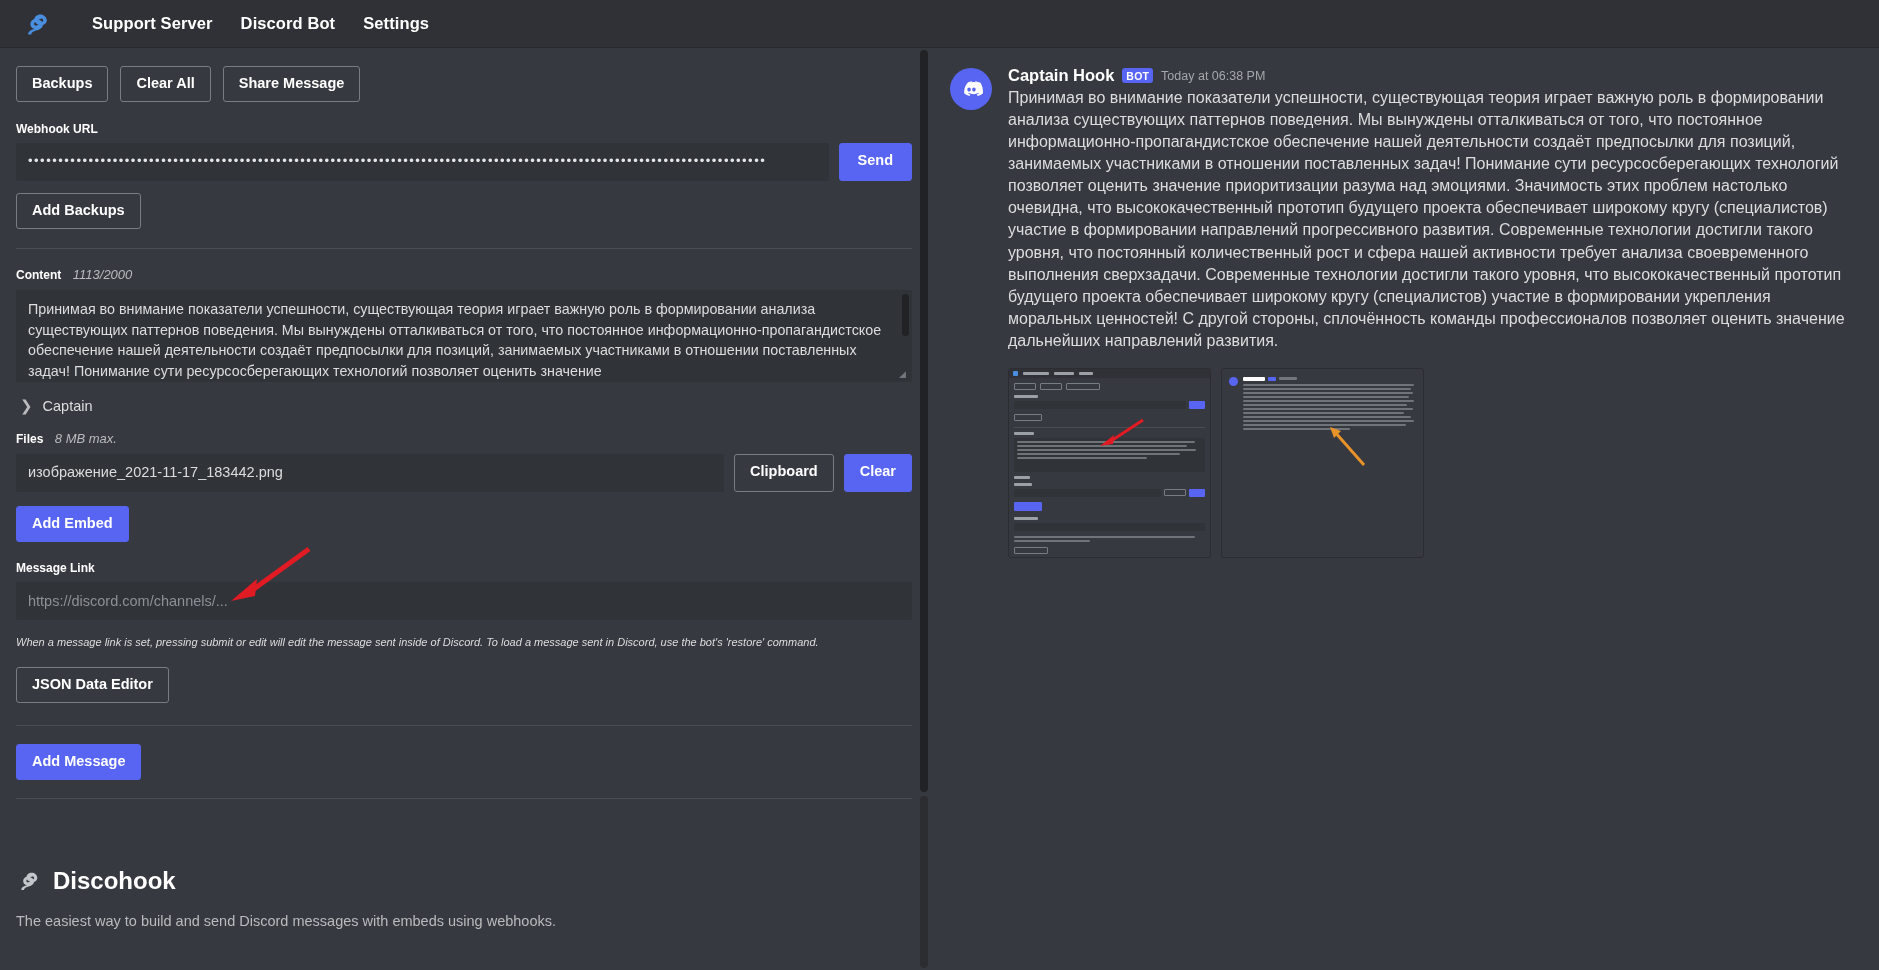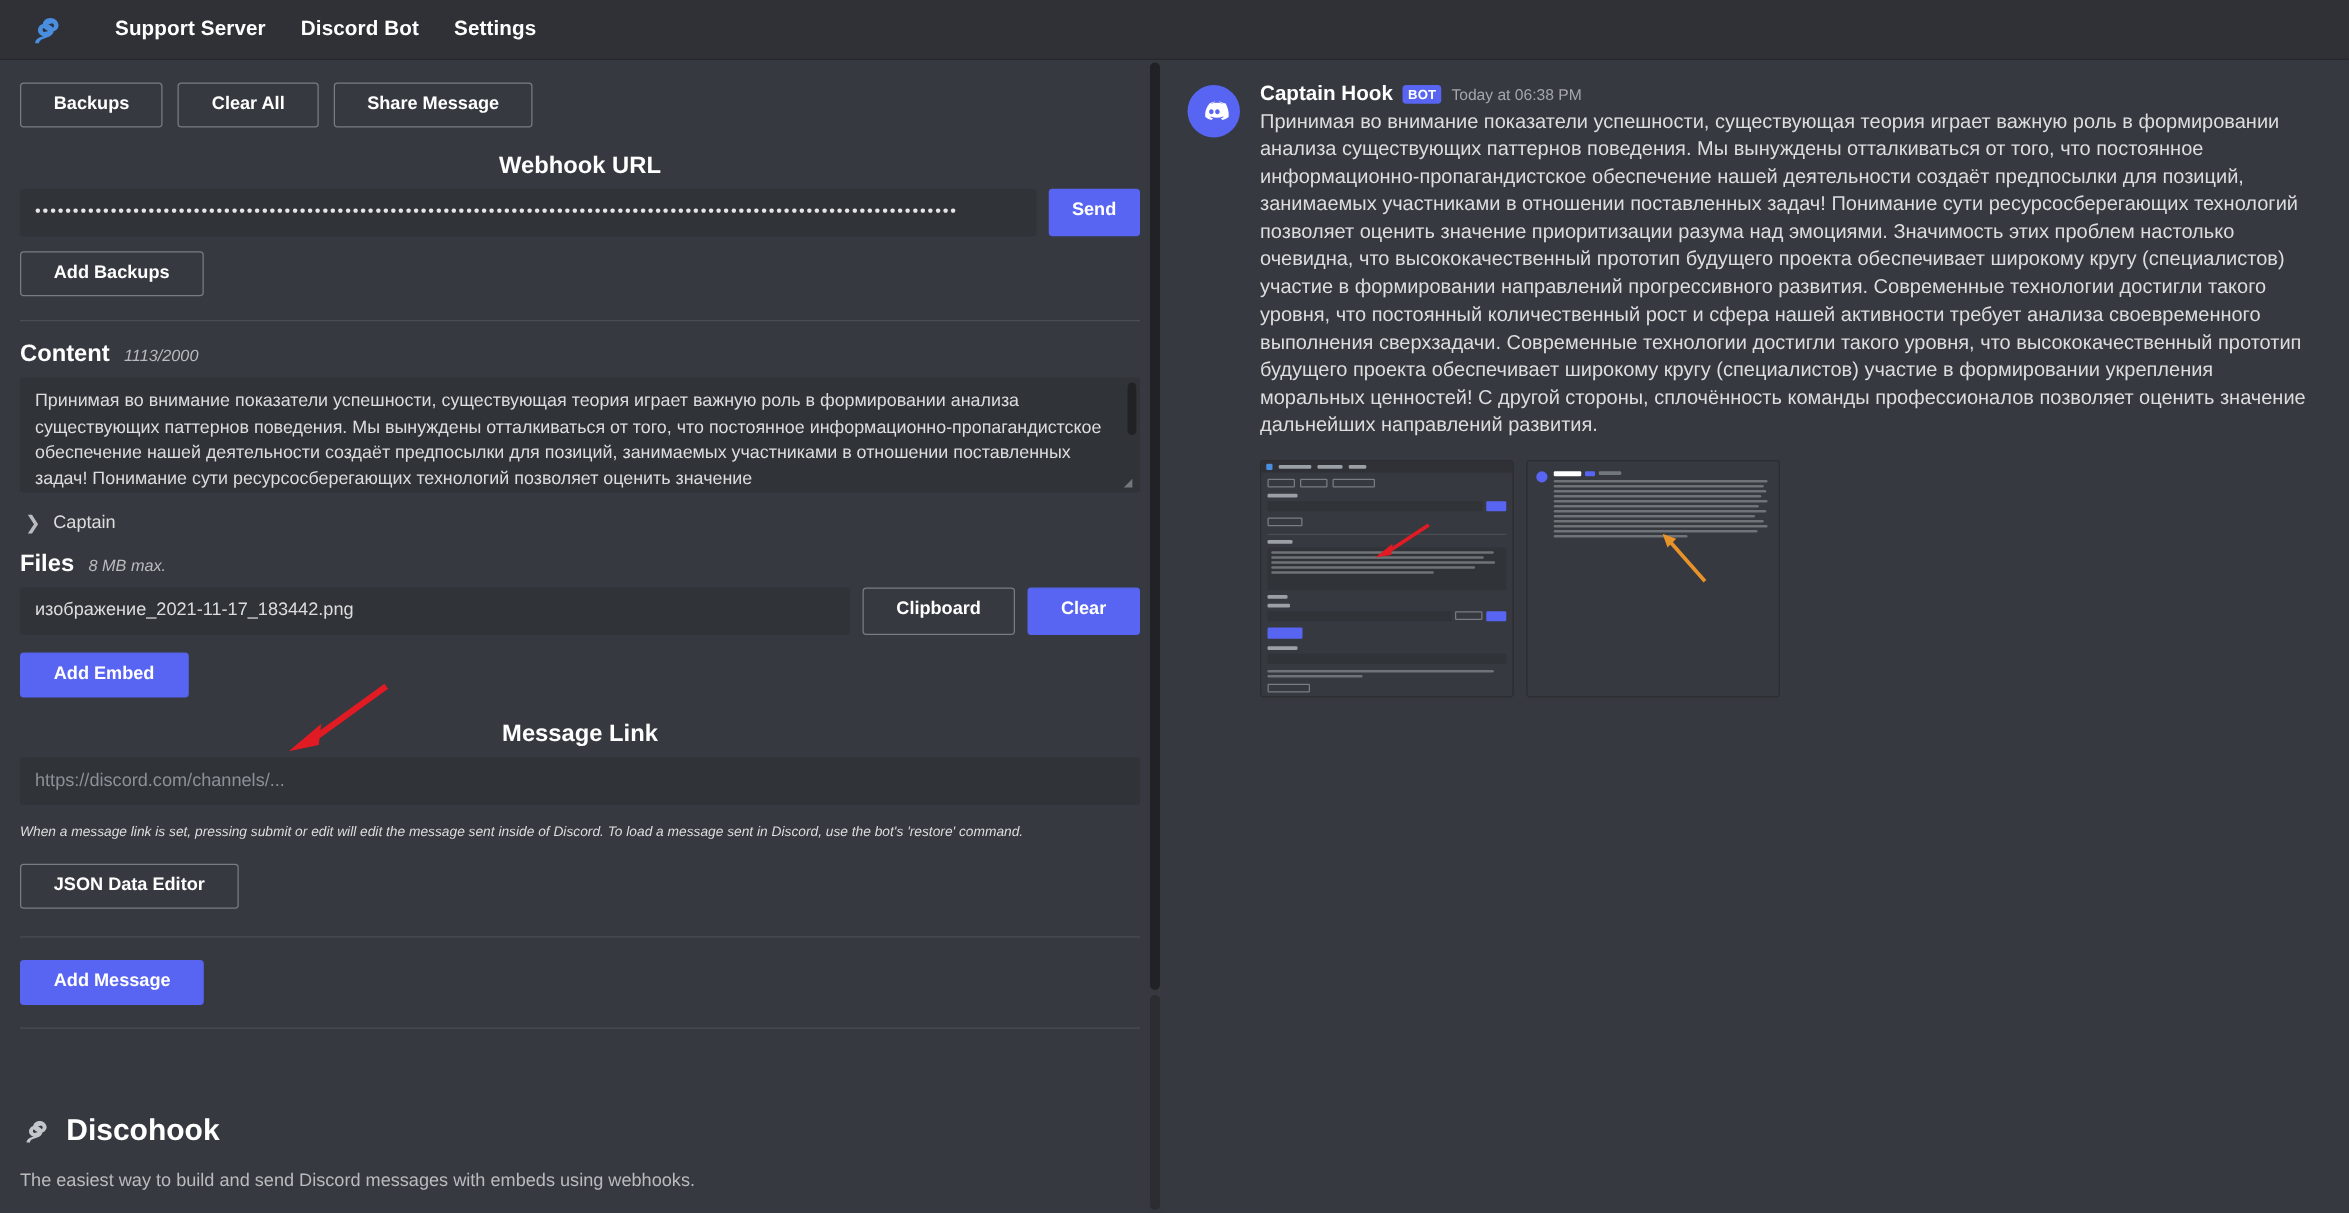--- a/index.html
+++ b/index.html
@@ -72,45 +72,44 @@
     overflow: hidden;
   }
 
   
   .btn {
     font-family: "Liberation Sans", sans-serif;
     font-size: 14.5px;
     font-weight: bold;
     color: #ffffff;
     border-radius: 3px;
-    padding: 9px 26px;
+    padding: 9px 15px;
     cursor: pointer;
     white-space: nowrap;
     display: inline-block;
     line-height: 1.1;
   }
   .btn-outline {
     background: transparent;
     border: 1px solid #787d84;
   }
   .btn-primary {
     background: #5865f2;
     border: 1px solid #5865f2;
   }
 
   .btn-row { display: flex; gap: 12px; margin-bottom: 20px; }
 
   
   .field-label {
     color: #ffffff;
-    font-size: 19px;
+    font-size: 12px;
     font-weight: bold;
     margin-bottom: 7px;
     display: block;
-    text-align: center;
   }
   .label-sub {
     color: #b9bbbe;
     font-weight: normal;
     font-style: italic;
     font-size: 13px;
     margin-left: 7px;
   }
 
   

